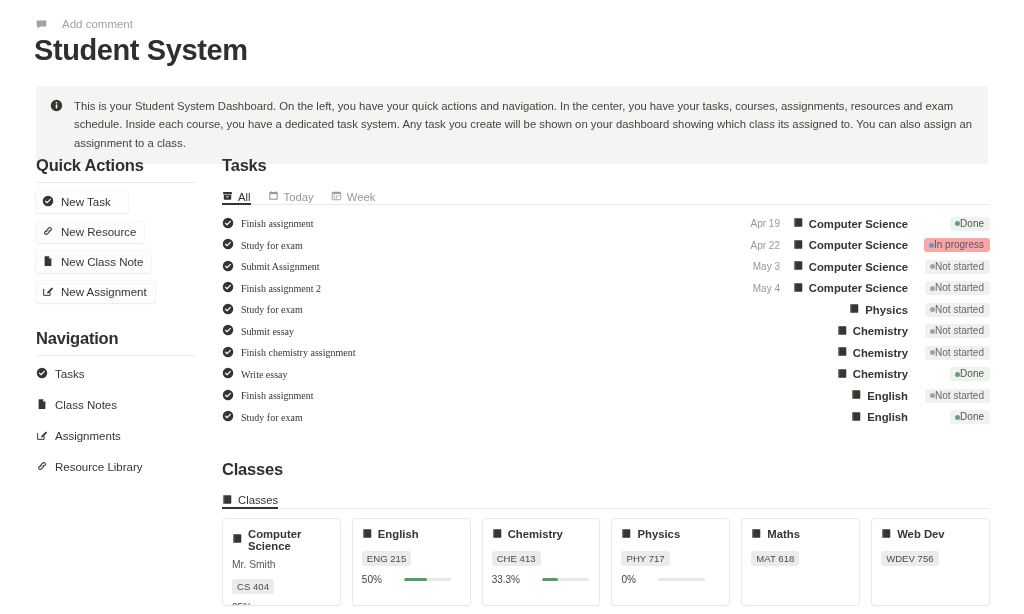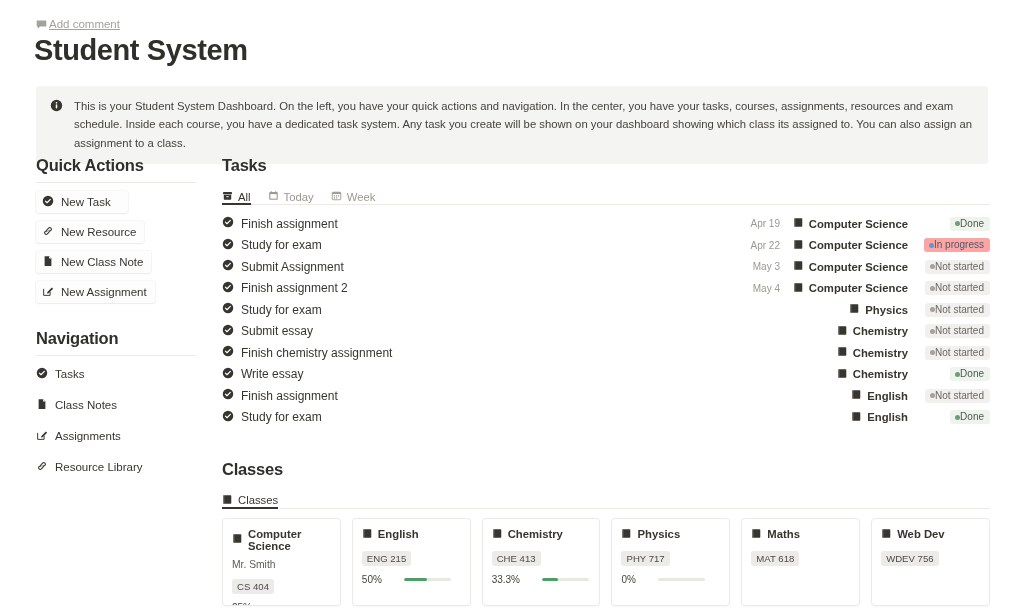--- a/index.html
+++ b/index.html
@@ -18,24 +18,23 @@
     background: #ffffff;
   }
 
   
   .add-comment {
     position: absolute;
     left: 36px;
     top: 18px;
     display: flex;
     align-items: center;
-    gap: 2px;
+    gap: 15px;
     color: #a5a29b;
     font-size: 11.5px;
-    text-decoration: underline;
   }
   .add-comment svg { display: block; }
 
   .page-title {
     position: absolute;
     left: 34px;
     top: 34px;
     font-size: 29px;
     font-weight: 700;
     letter-spacing: -0.4px;
@@ -155,24 +154,25 @@
     height: 21px;
     margin-bottom: 0px;
     padding-top: 0;
   }
   .task-list { margin-top: 2px; }
   .task-row + .task-row { margin-top: 0.5px; }
   .task-left {
     display: flex;
     align-items: center;
     gap: 7px;
-    font-size: 12px;
+    font-size: 10px;
     color: #37352f;
     flex: 1 1 auto;
     min-width: 0;
+    font-family: Liberation Serif, serif;
   }
   .task-right {
     display: flex;
     align-items: center;
     justify-content: flex-end;
     gap: 10px;
     flex: none;
   }
   .task-date {
     font-size: 10px;

